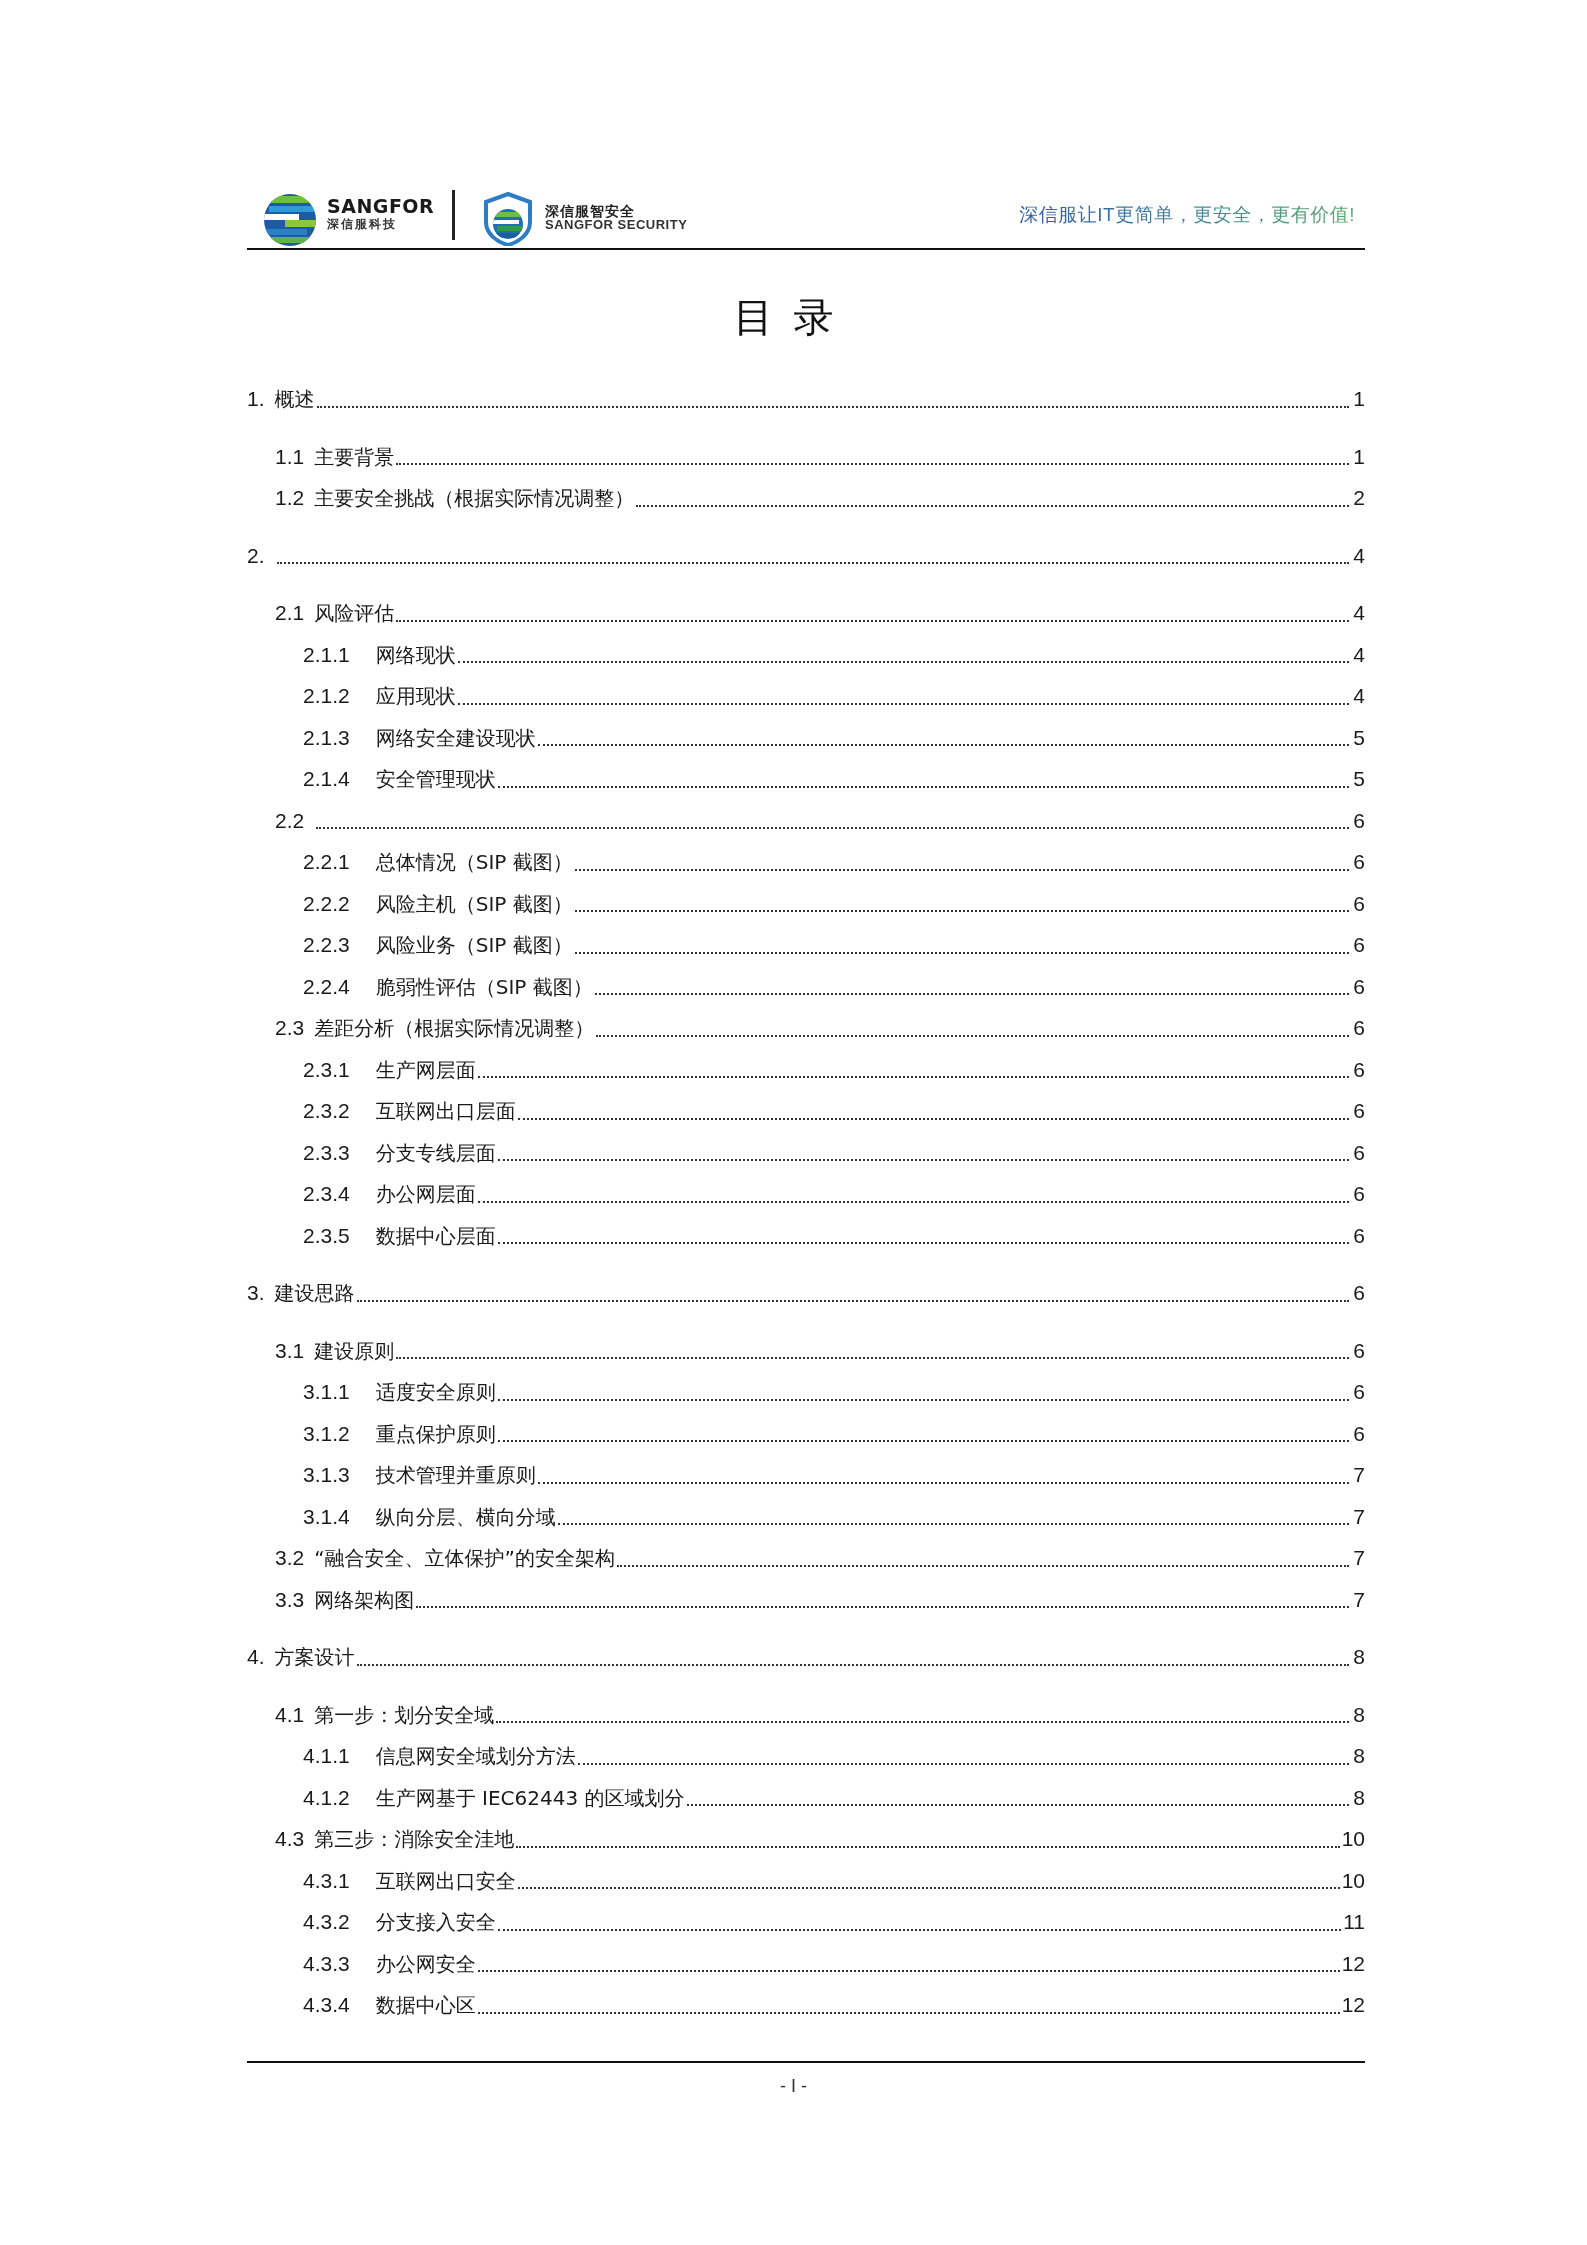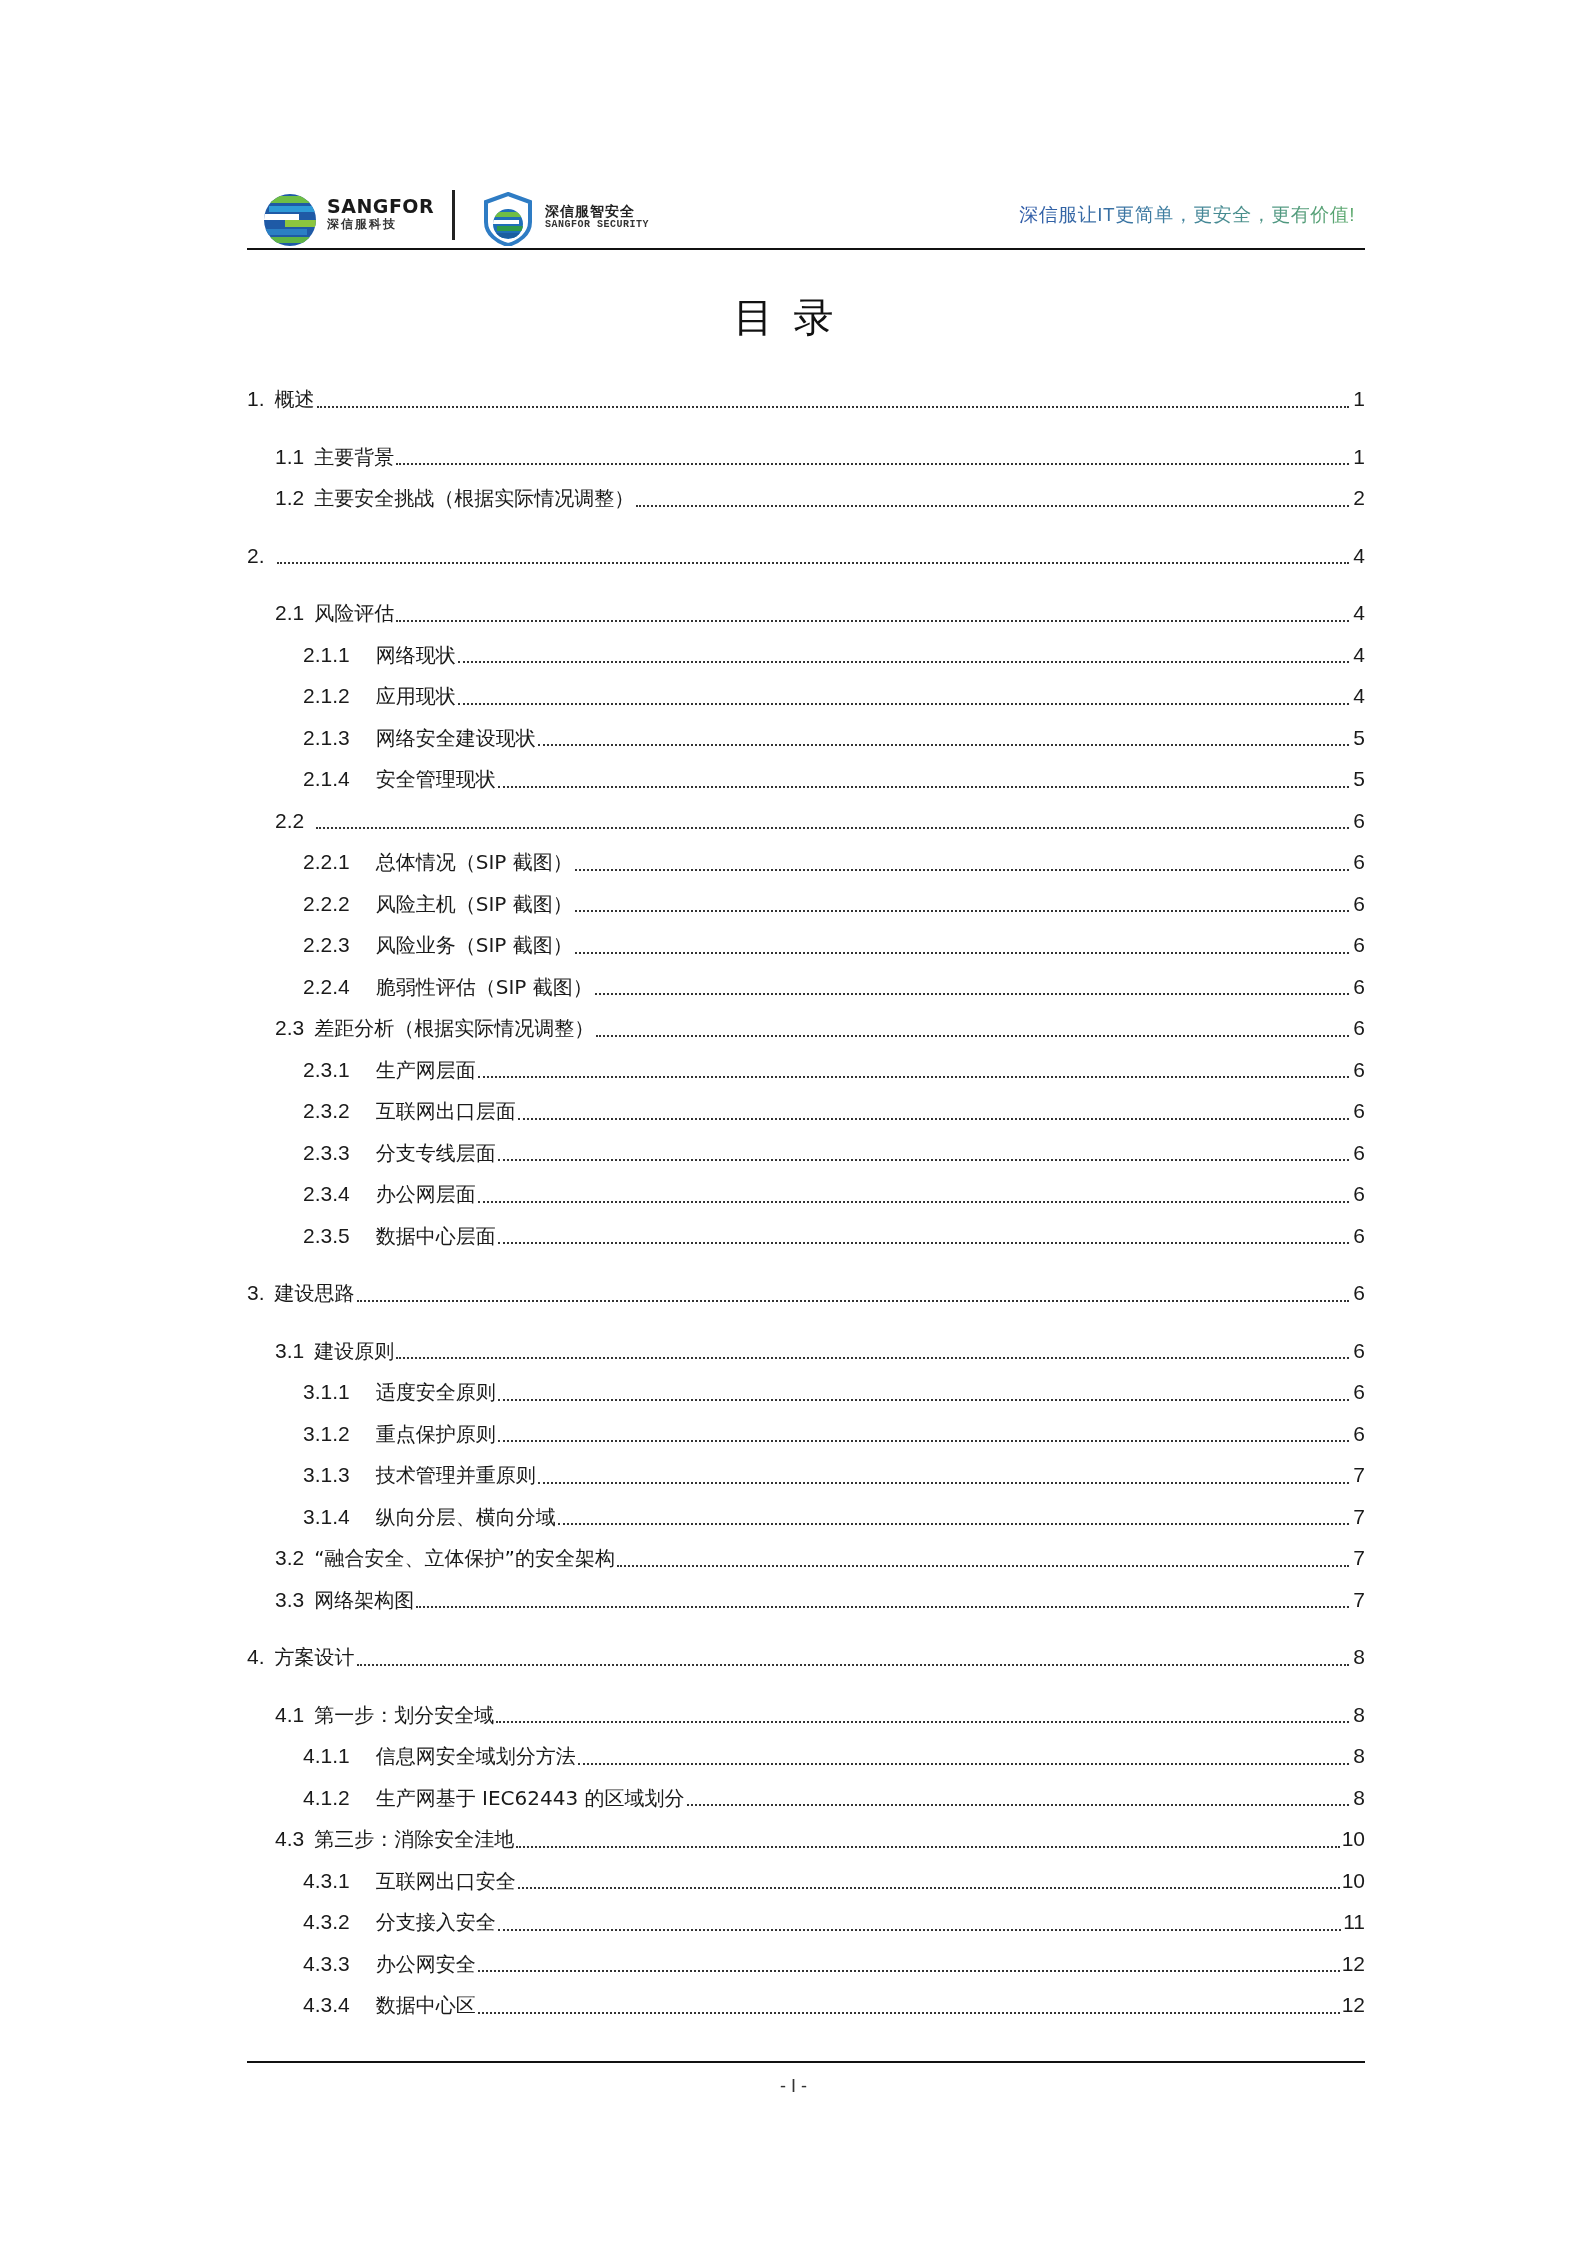--- a/index.html
+++ b/index.html
@@ -7,21 +7,21 @@
          font-family:"Liberation Sans","DejaVu Sans",sans-serif; color:#111; }
   .header { position:absolute; left:247px; top:180px; width:1118px; height:68px; }
   .logo1 { position:absolute; left:12px; top:12px; width:62px; height:56px; }
   .brand1 { position:absolute; left:80px; top:16px; }
   .brand1-en { font-family:"DejaVu Sans",sans-serif; font-weight:bold; font-size:19px; letter-spacing:0.5px; color:#1a1a1a; line-height:20px; }
   .brand1-cn { font-size:12px; font-weight:bold; color:#333; line-height:16px; letter-spacing:2px; }
   .divider-bar { position:absolute; left:205px; top:10px; width:3px; height:50px; background:#222; }
   .logo2 { position:absolute; left:236px; top:12px; width:50px; height:54px; }
   .brand2 { position:absolute; left:298px; top:22px; }
   .brand2-cn { font-size:14px; font-weight:bold; color:#222; line-height:18px; letter-spacing:1px; }
-  .brand2-en { font-family:Liberation Mono, monospace; font-size:10px; font-weight:bold; color:#333; letter-spacing:0.5px; line-height:10px; }
+  .brand2-en { font-family:Liberation Sans, sans-serif; font-size:13px; font-weight:bold; color:#333; letter-spacing:0.5px; line-height:10px; }
   .slogan { position:absolute; right:10px; top:22px; font-size:19px; letter-spacing:0.5px;
             background:linear-gradient(90deg,#2f5aa8 0%,#3f7fa0 45%,#5aa86a 100%);
             -webkit-background-clip:text; background-clip:text; color:transparent; }
   .header-rule { position:absolute; left:247px; top:248px; width:1118px; height:2px; background:#111; }
 
   .toc-title { position:absolute; left:0; width:1587px; top:290px; text-align:center;
                font-family:"DejaVu Serif","Liberation Serif",serif; font-size:40px; letter-spacing:20px; color:#111; }
 
   .toc { position:absolute; left:247px; top:378px; width:1118px; }
   .toc-entry { position:relative; display:flex; align-items:baseline; height:41.5px; line-height:41.5px;

